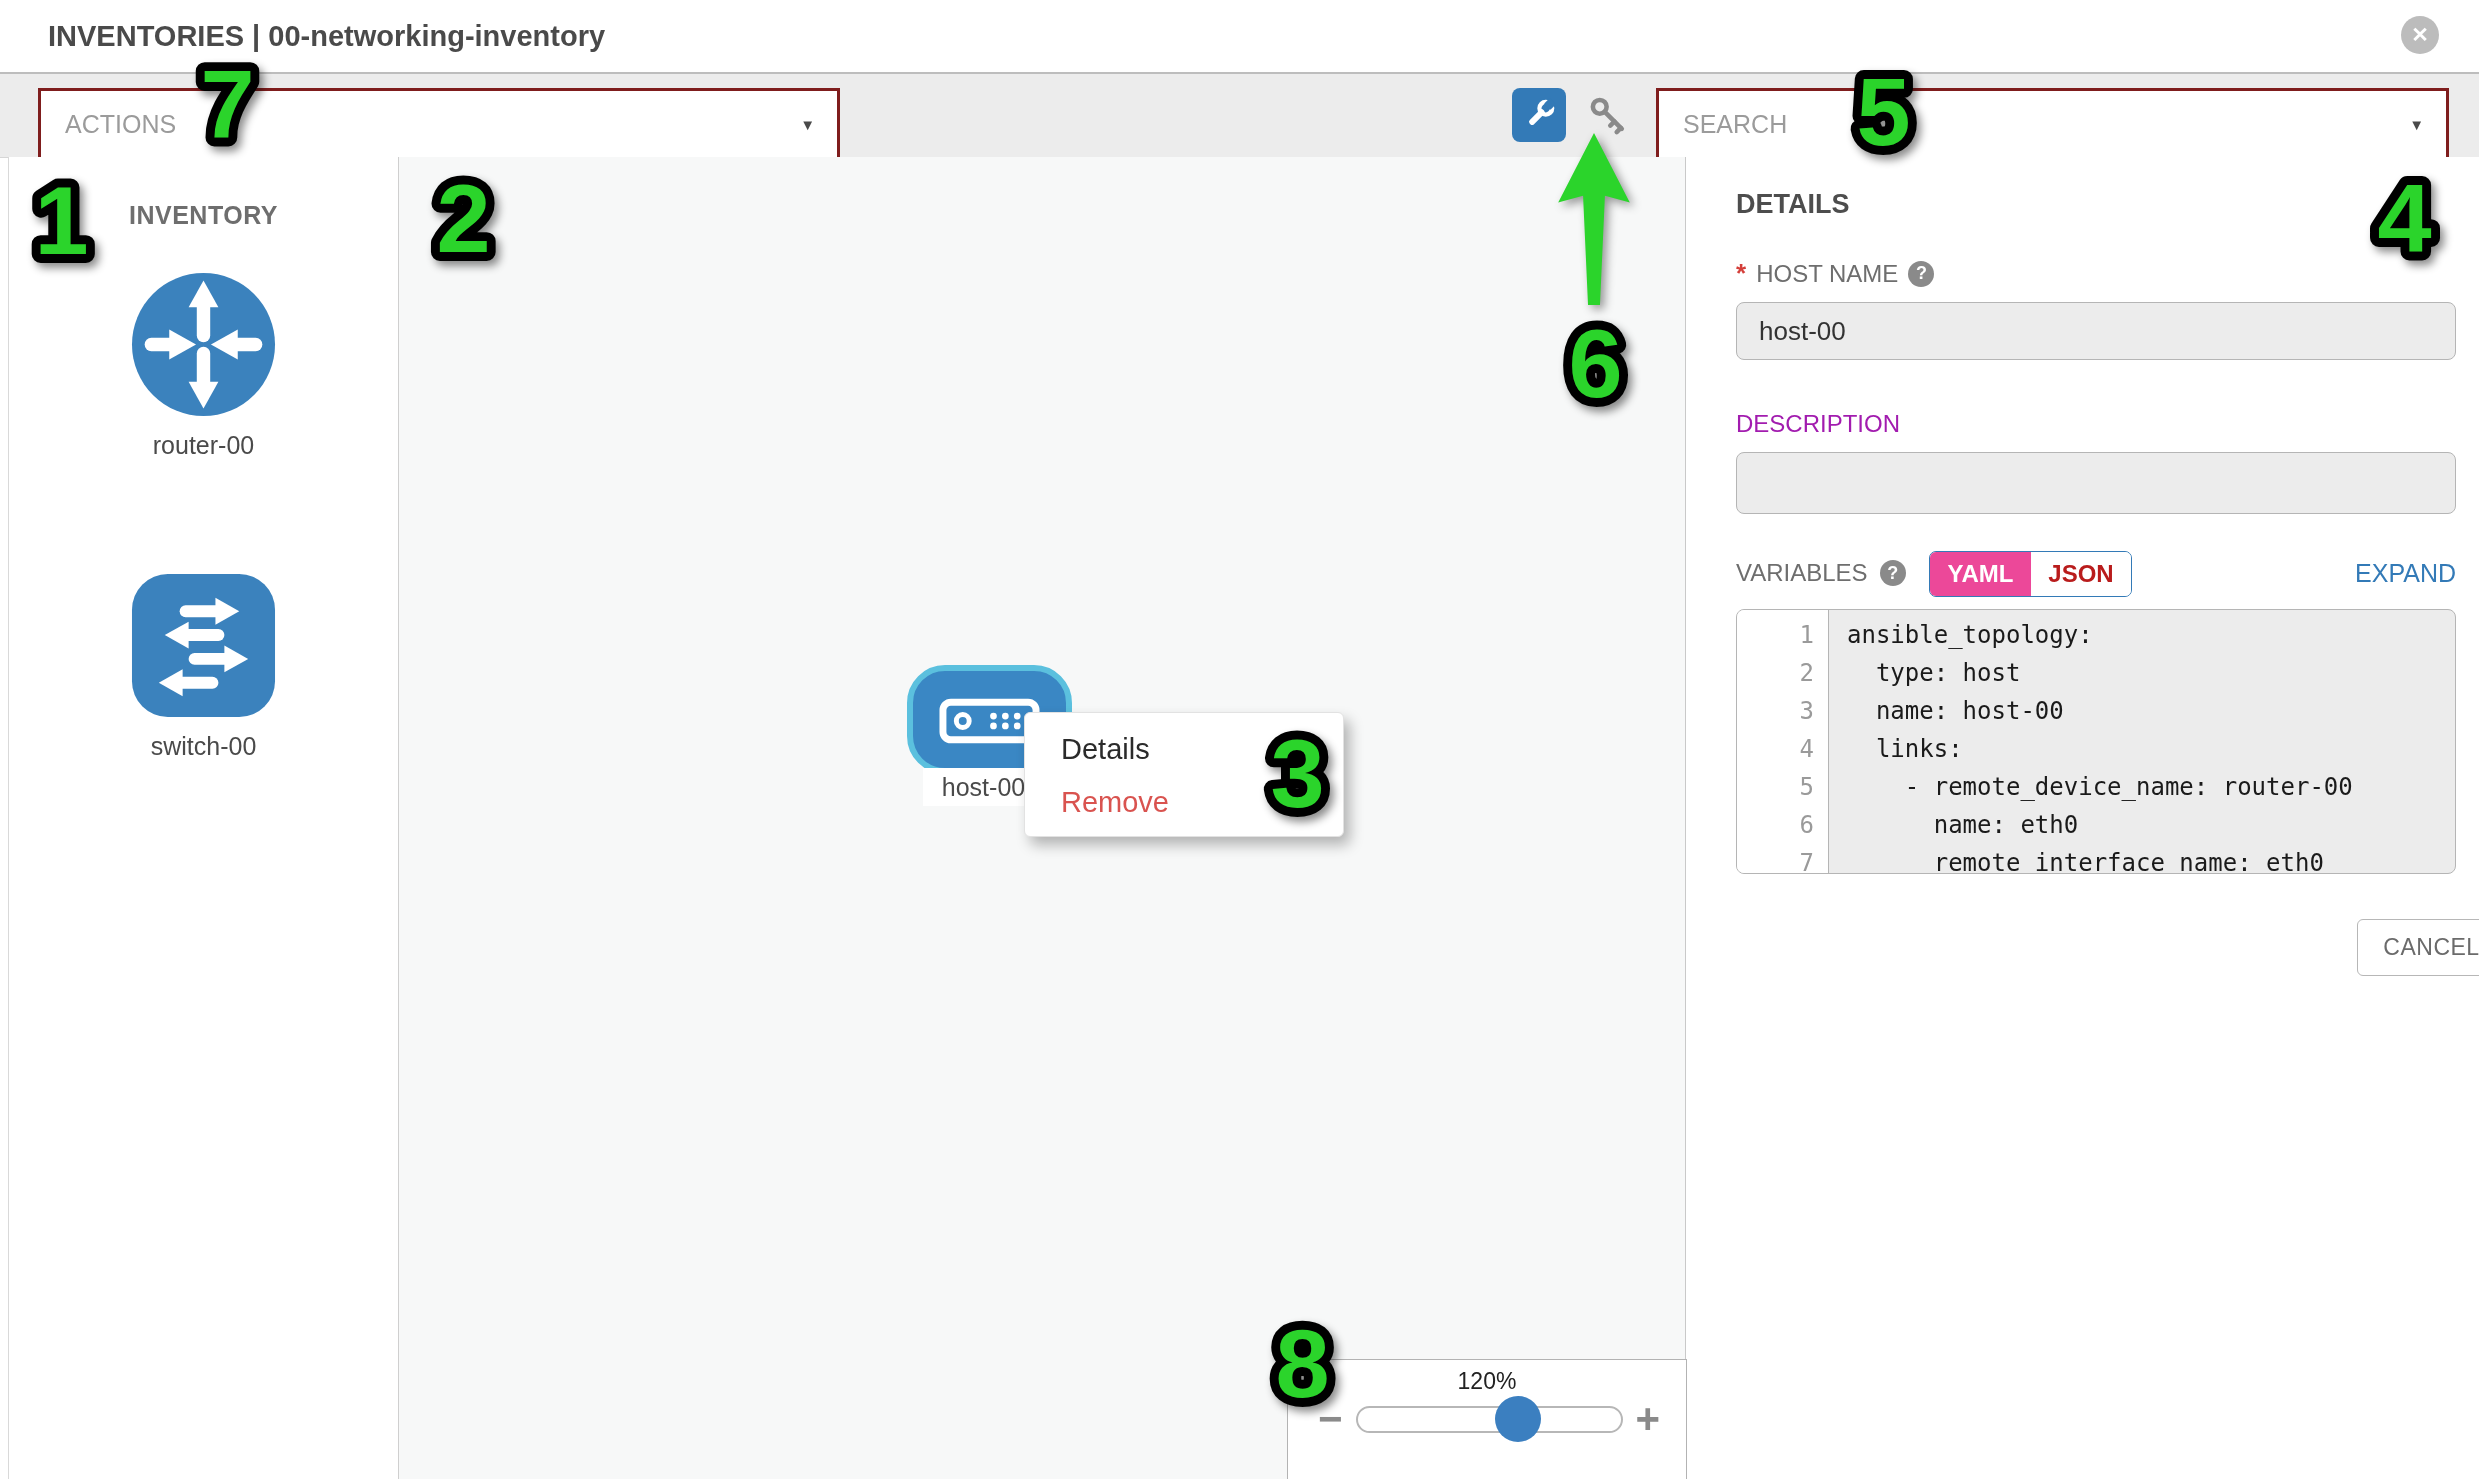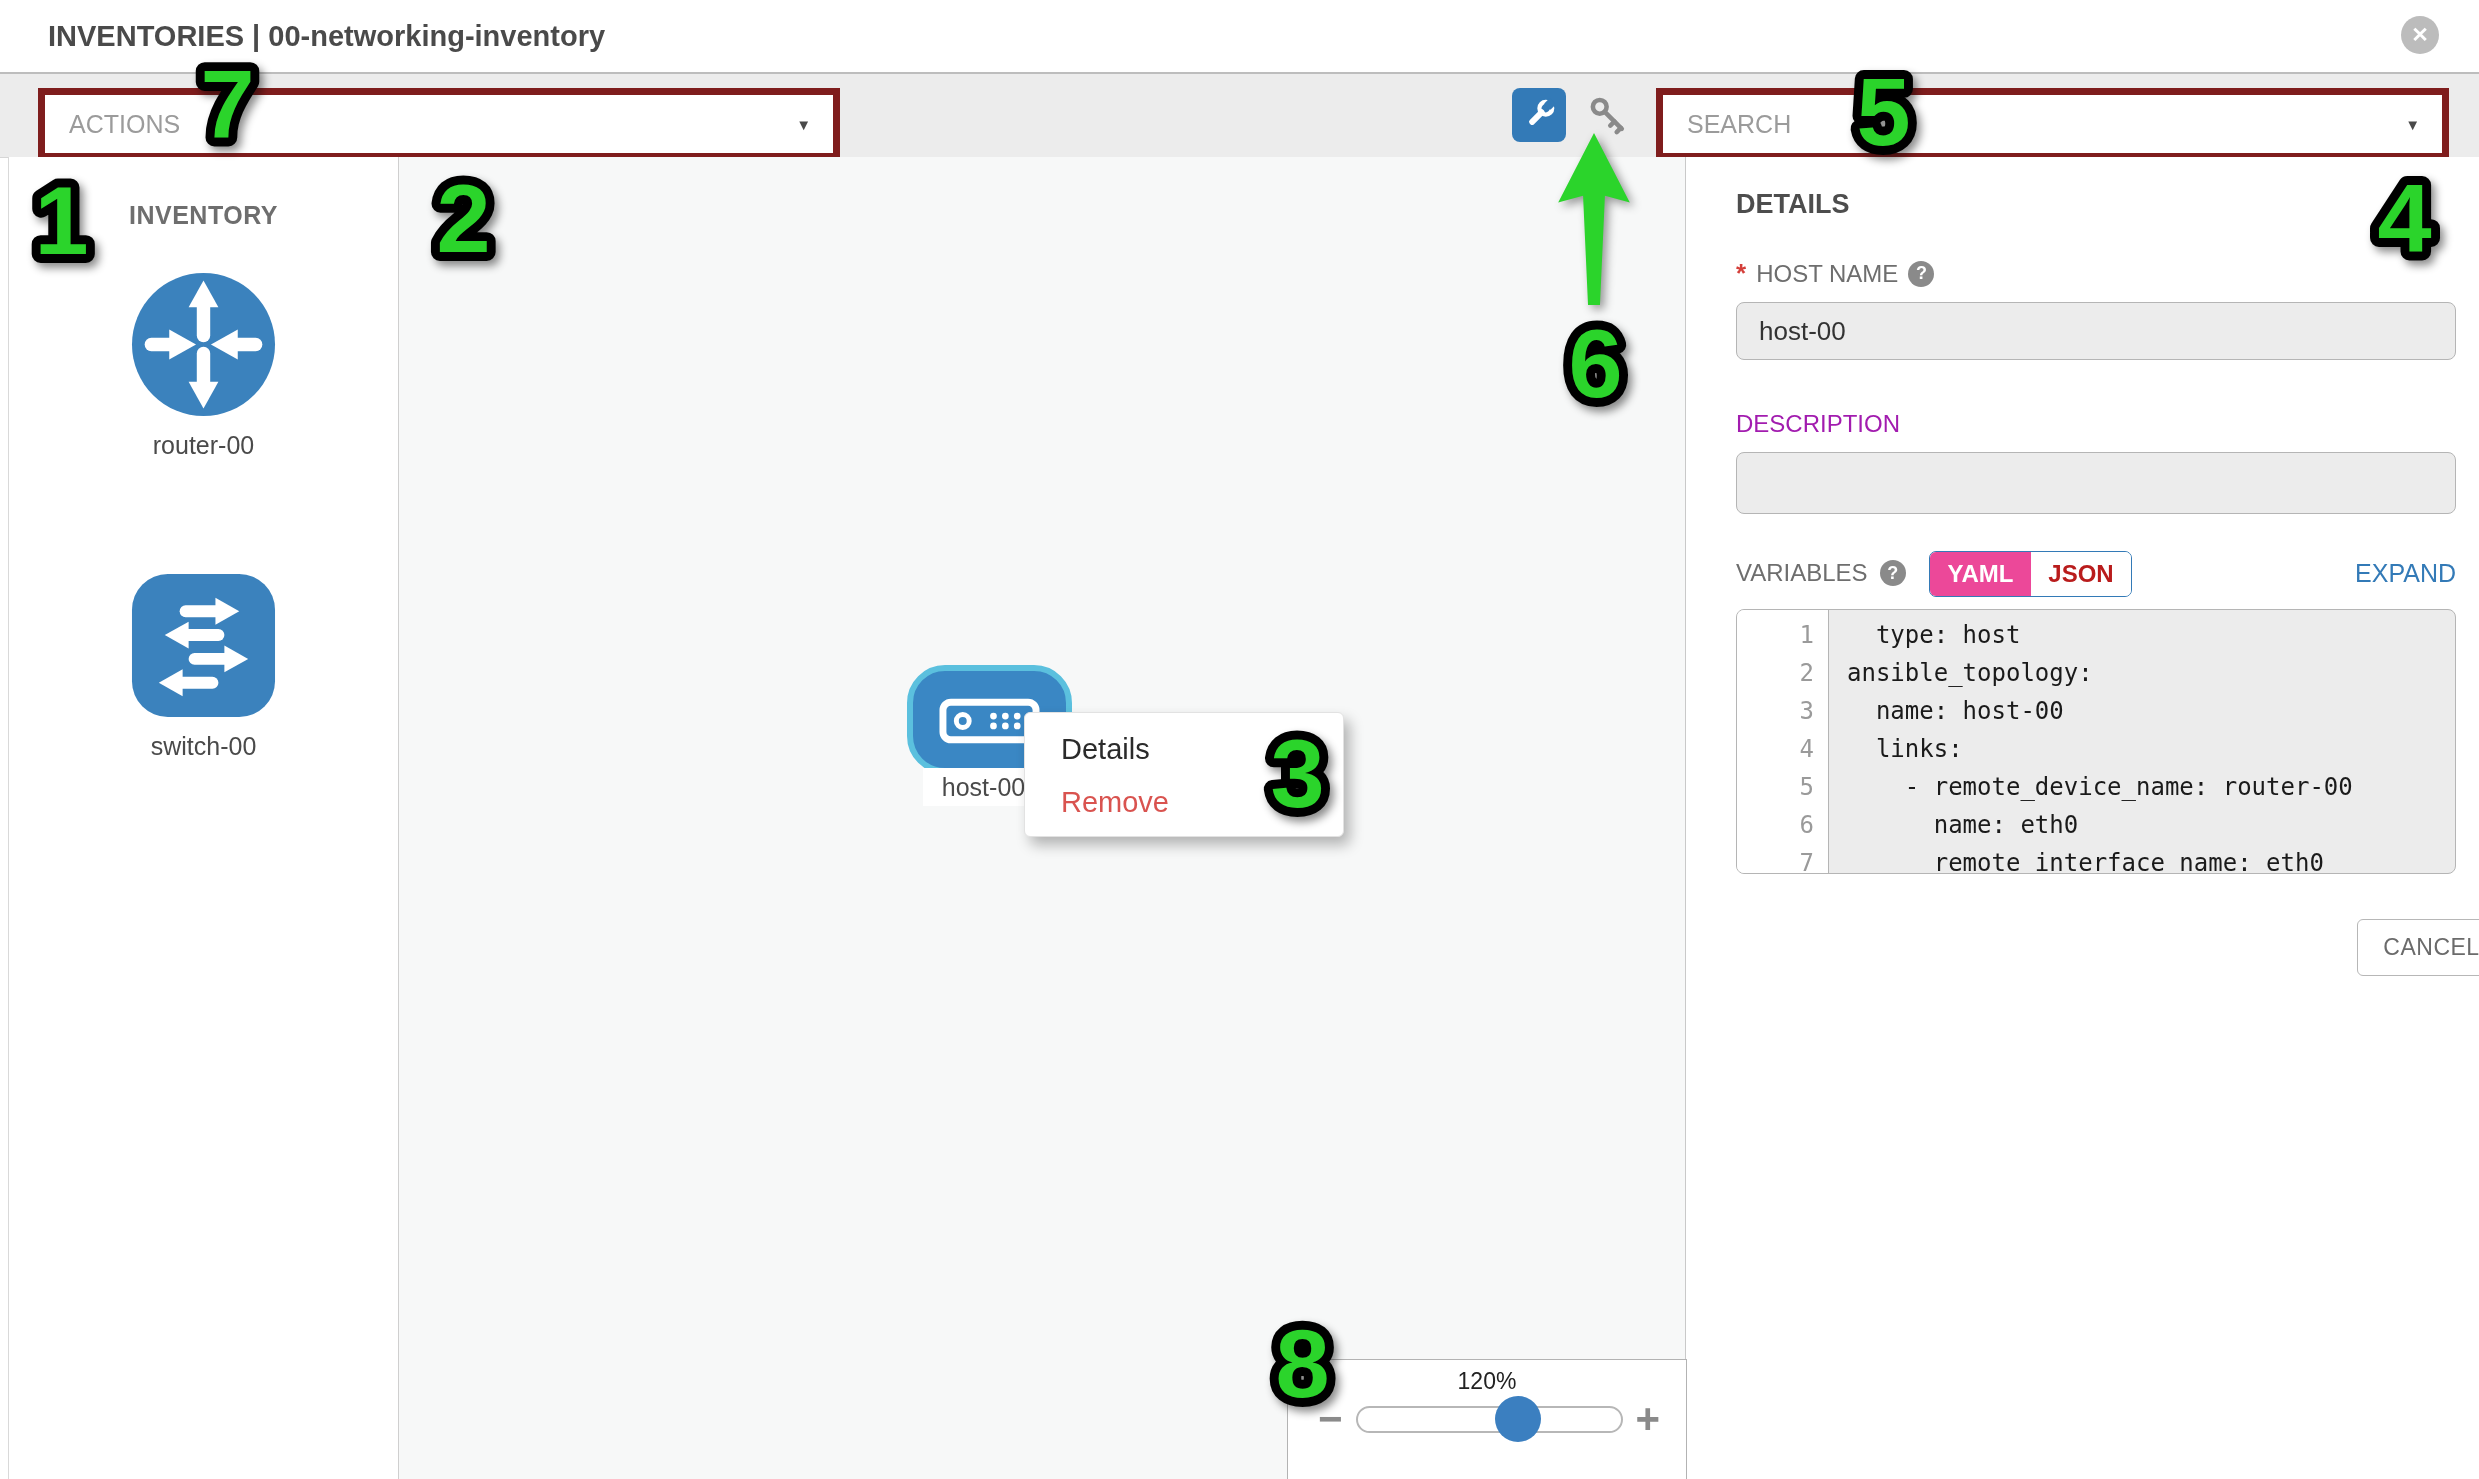--- a/index.html
+++ b/index.html
@@ -9,21 +9,21 @@
   
   .header{position:absolute;left:0;top:0;width:2480px;height:72px;background:#fff;}
   .header-title{position:absolute;left:48px;top:0;line-height:72px;font-size:29px;font-weight:bold;color:#4a4a4a;}
   .close-btn{position:absolute;left:2401px;top:16px;width:38px;height:38px;border-radius:50%;
              background:#bcbcbc;color:#fff;font-size:21px;font-weight:bold;
              display:flex;align-items:center;justify-content:center;cursor:pointer;}
 
   
   .toolbar{position:absolute;left:0;top:72px;width:2480px;height:86px;background:#ececec;
            border-top:2px solid #bdbdbd;border-bottom:1px solid #d6d6d6;box-sizing:border-box;}
-  .dropdown{position:absolute;top:14px;height:72px;background:#fff;border:7px solid #7f1d1d;border-radius:0;
+  .dropdown{position:absolute;top:14px;height:72px;background:#fff;border:3px solid #7f1d1d;border-radius:0;
             box-sizing:border-box;display:flex;align-items:center;cursor:pointer;}
   .dropdown .ph{margin-left:24px;font-size:25px;color:#9b9b9b;}
   .dropdown .caret{position:absolute;right:22px;font-size:15px;color:#4a4a4a;}
   .actions-dd{left:38px;width:802px;}
   .search-dd{left:1656px;width:793px;}
   .wrench-btn{position:absolute;left:1512px;top:14px;width:54px;height:54px;background:#337ab7;
               border-radius:8px;display:flex;align-items:center;justify-content:center;cursor:pointer;}
   .key-btn{position:absolute;left:1584px;top:18px;width:48px;height:48px;display:flex;align-items:center;justify-content:center;cursor:pointer;}
 
   
@@ -252,22 +252,22 @@
         <div class="gutter">
           <div>1</div>
           <div>2</div>
           <div>3</div>
           <div>4</div>
           <div>5</div>
           <div>6</div>
           <div>7</div>
         </div>
         <div class="codecol">
+          <div>ansible_topology:</div>
           <div>  type: host</div>
-          <div>ansible_topology:</div>
           <div>  name: host-00</div>
           <div>  links:</div>
           <div>    - remote_device_name: router-00</div>
           <div>      name: eth0</div>
           <div>      remote_interface_name: eth0</div>
         </div>
       </div>
 
       <div class="cancel-btn">CANCEL</div>
     </div>

